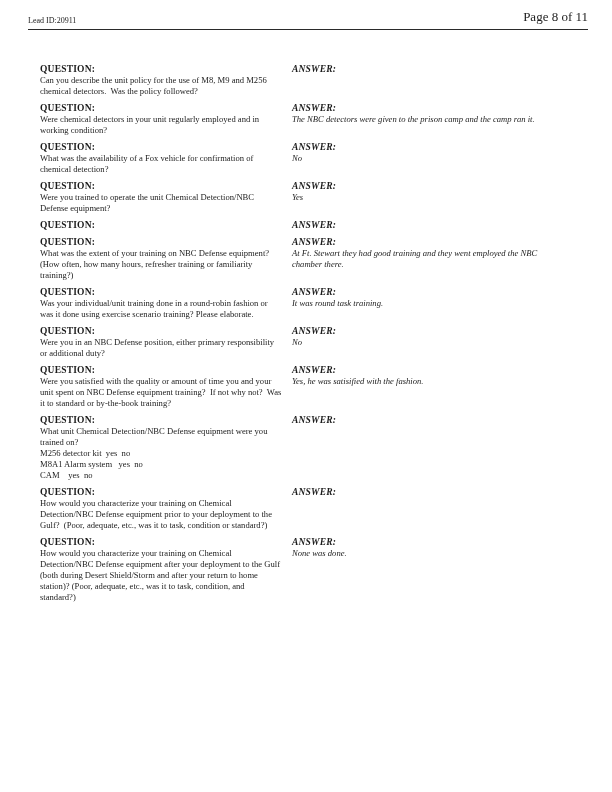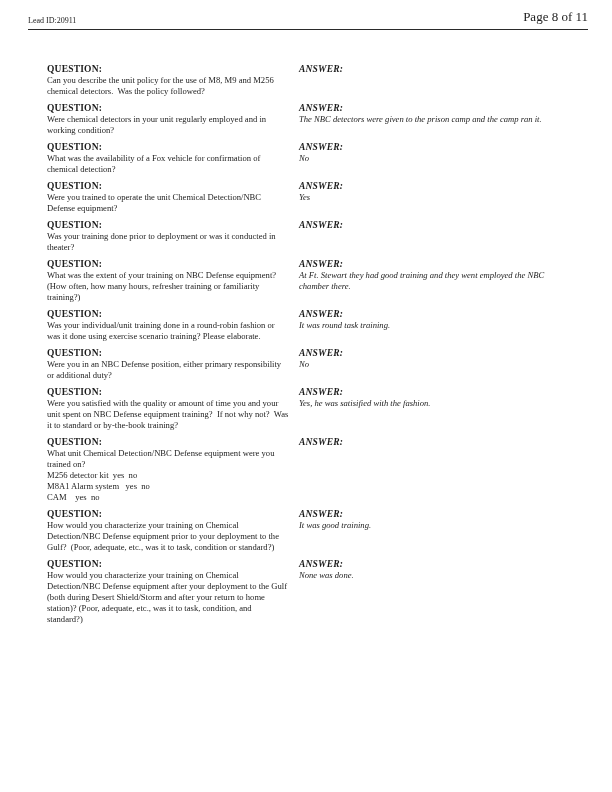--- a/index.html
+++ b/index.html
@@ -29,21 +29,21 @@
   .rule {
     position: absolute;
     top: 29px;
     left: 28px;
     right: 24px;
     border-top: 1.2px solid #2a2a2a;
   }
   .content {
     position: absolute;
     top: 64px;
-    left: 47px;
+    left: 40px;
     right: 18px;
   }
   .row { display: flex; align-items: flex-start; margin-bottom: 6px; }
   .qcol { width: 252px; padding-right: 10px; flex-shrink: 0; }
   .acol { width: 262px; flex-shrink: 0; font-style: italic; }
   .lbl {
     font-weight: bold;
     font-size: 9.5px;
     letter-spacing: 0.2px;
     margin-bottom: 1px;
@@ -106,21 +106,20 @@
       </div>
       <div class="acol">
         <div class="lbl">ANSWER:</div>
         <div class="atext">Yes</div>
       </div>
     </div>
 
     <div class="row">
       <div class="qcol">
         <div class="lbl">QUESTION:</div>
-        <div class="qtext">Was your training done prior to deployment or was it conducted in theater?</div>
       </div>
       <div class="acol">
         <div class="lbl">ANSWER:</div>
         <div class="atext"></div>
       </div>
     </div>
 
     <div class="row">
       <div class="qcol">
         <div class="lbl">QUESTION:</div>
@@ -179,21 +178,20 @@
       </div>
     </div>
 
     <div class="row">
       <div class="qcol">
         <div class="lbl">QUESTION:</div>
         <div class="qtext">How would you characterize your training on Chemical Detection/NBC Defense equipment prior to your deployment to the Gulf?  (Poor, adequate, etc., was it to task, condition or standard?)</div>
       </div>
       <div class="acol">
         <div class="lbl">ANSWER:</div>
-        <div class="atext">It was good training.</div>
       </div>
     </div>
 
     <div class="row">
       <div class="qcol">
         <div class="lbl">QUESTION:</div>
         <div class="qtext">How would you characterize your training on Chemical Detection/NBC Defense equipment after your deployment to the Gulf  (both during Desert Shield/Storm and after your return to home station)? (Poor, adequate, etc., was it to task, condition, and standard?)</div>
       </div>
       <div class="acol">
         <div class="lbl">ANSWER:</div>

